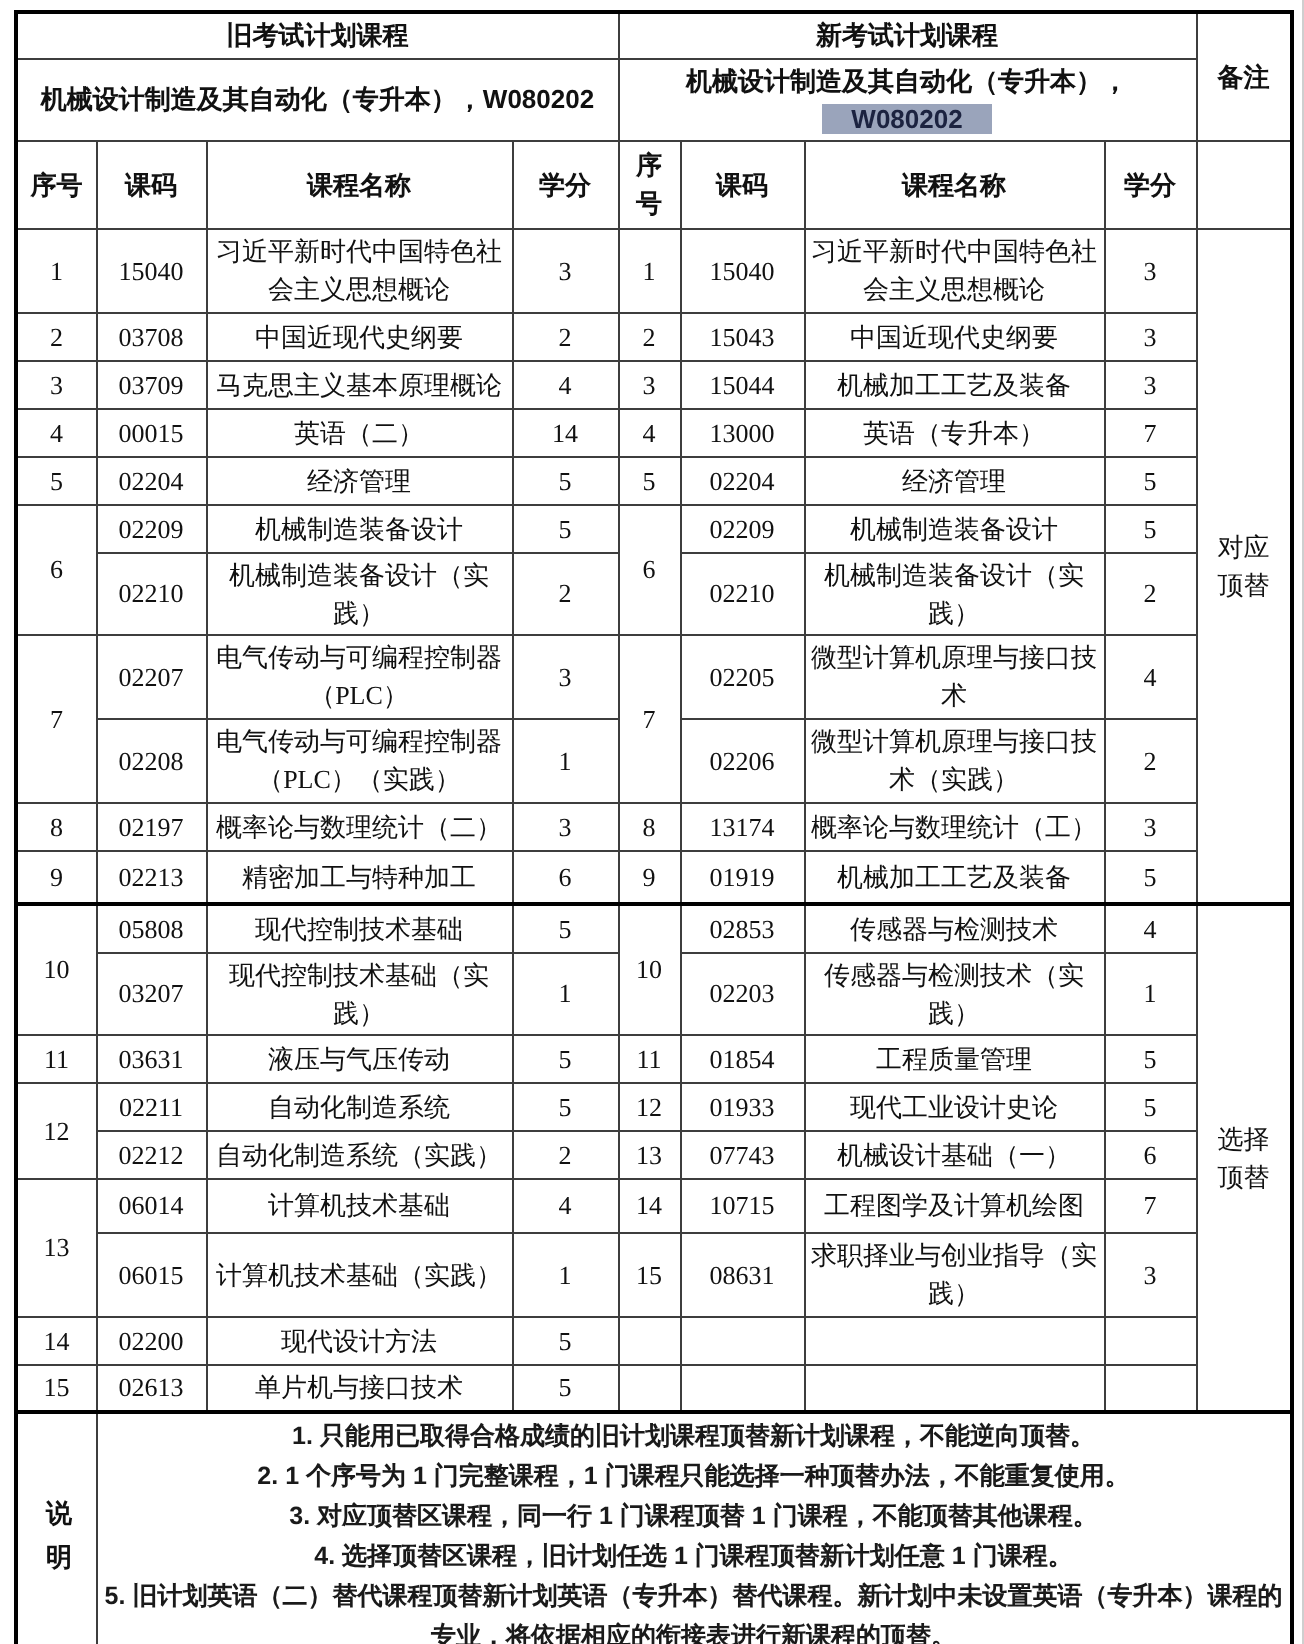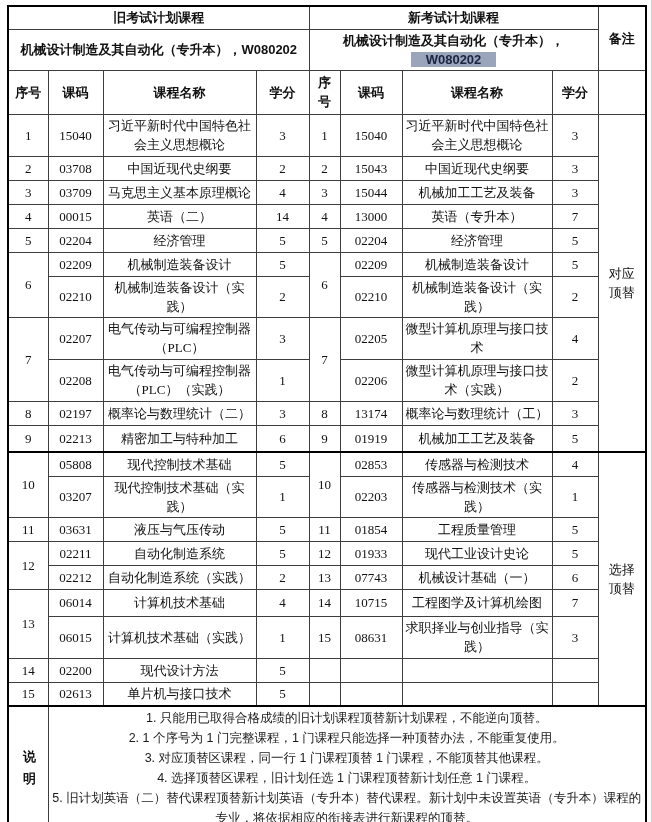--- a/index.html
+++ b/index.html
@@ -19,21 +19,21 @@
   tbody.rows tr.mid{height:27px;}
   tr.sec td{border-top:2px solid #000;}
   td.name{text-align:left;padding-left:5px;padding-right:2px;}
   td.remark{font-size:13px;line-height:22px;padding:0 2px;}
   td.remark div{width:2.2em;margin:0 auto;}
   .hl{background:#9aa4bb;color:#1c2340;padding:0 15px;text-align:right;}
   tr.notes td{border-top:2px solid #000;}
   td.notes-label{font-family:"Liberation Sans","DejaVu Sans",sans-serif;font-weight:bold;}
   td.notes-label div{width:1.2em;margin:0 auto;line-height:22px;font-size:13px;text-align:right;}
   td.notes-body{text-align:left;vertical-align:middle;padding:5px 4px 5px 6px;}
-  .note-line{font-family:"Liberation Sans","DejaVu Sans",sans-serif;font-weight:normal;
+  .note-line{font-family:"Liberation Sans","DejaVu Sans",sans-serif;font-weight:bold;
              font-size:12.5px;line-height:20px;color:#1a1a1a;}
 </style>
 <title>机械设计制造及其自动化（专升本）专业考试计划对应衔接表</title></head>
 <body>
 
 <div class="page">
 
   <table class="main">
     <colgroup>
       <col style="width:40px">

